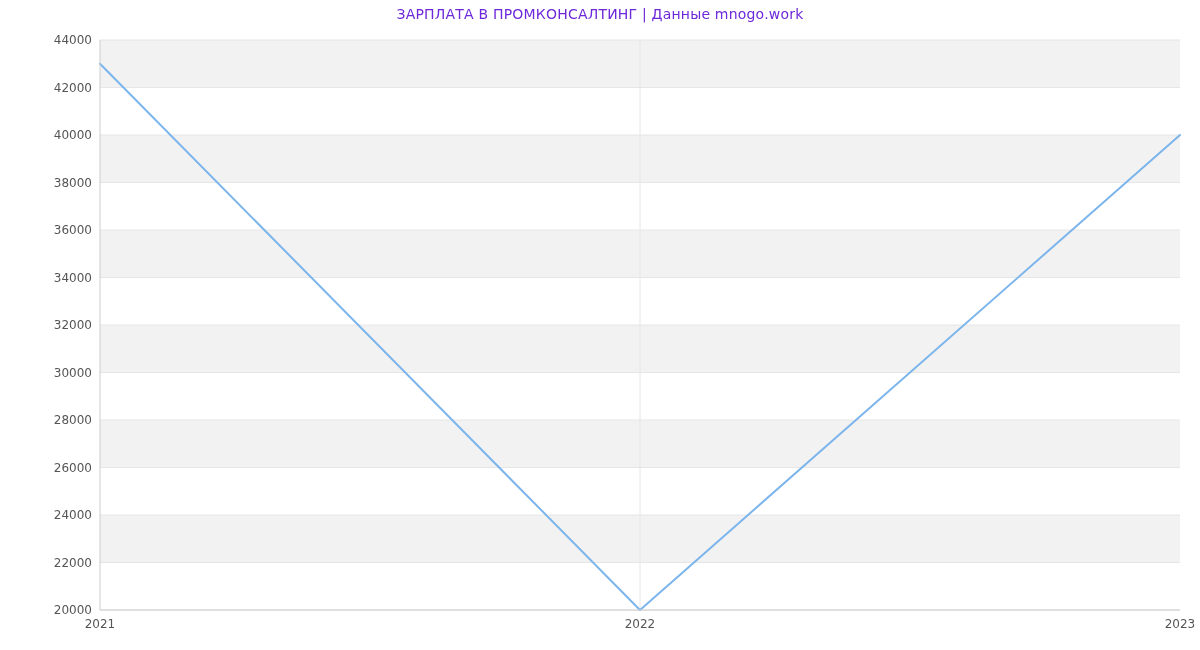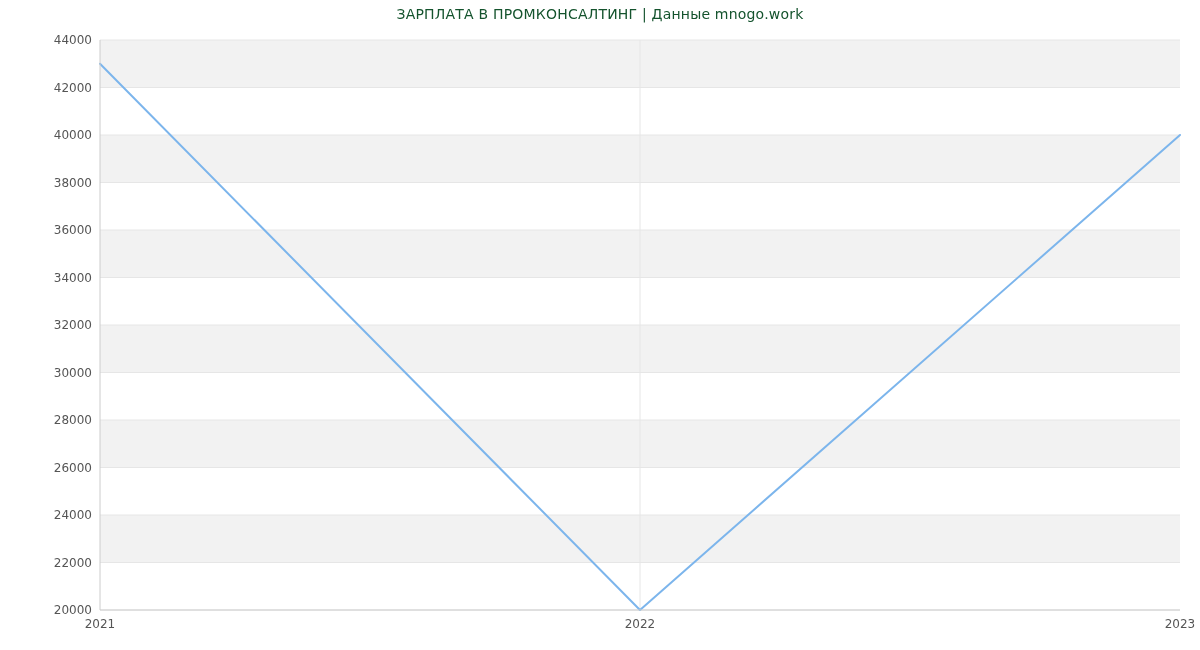--- a/index.html
+++ b/index.html
@@ -16,21 +16,21 @@
     width: 1200px;
     height: 650px;
   }
   .chart-title {
     position: absolute;
     top: 6px;
     left: 0;
     width: 1200px;
     text-align: center;
     font-size: 14px;
-    color: #14532d;
+    color: #6d28d9;
     letter-spacing: 0.2px;
   }
   svg.plot {
     position: absolute;
     left: 0;
     top: 0;
   }
   .grid-band {
     fill: #f2f2f2;
   }

